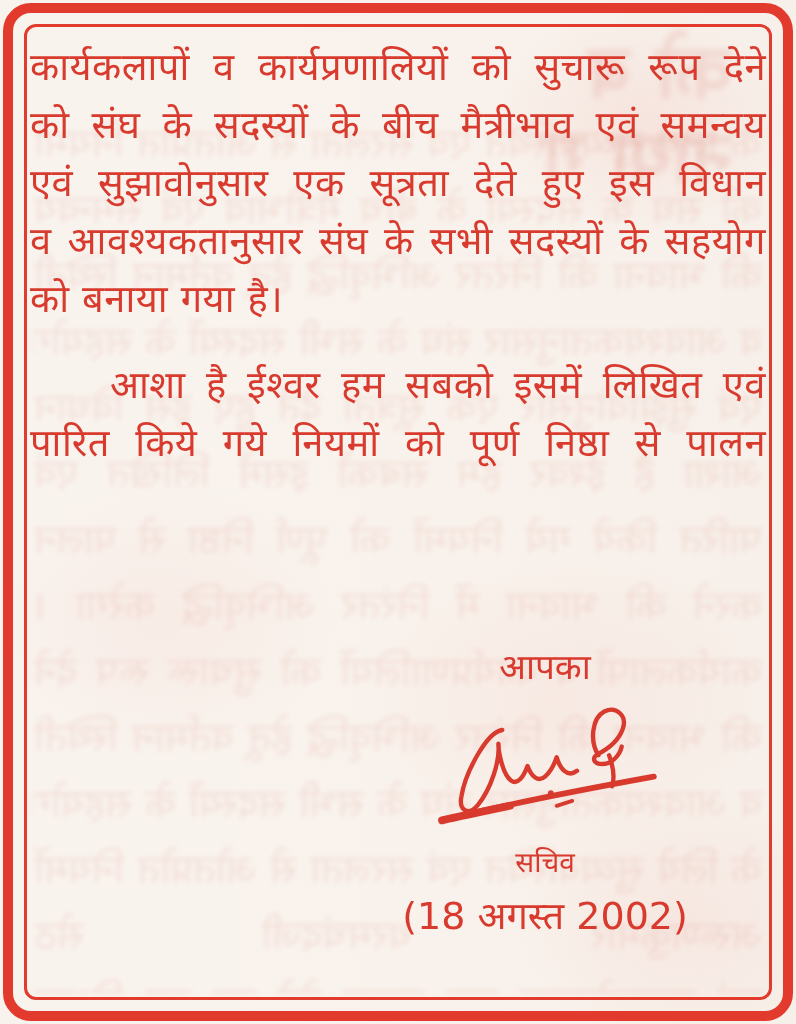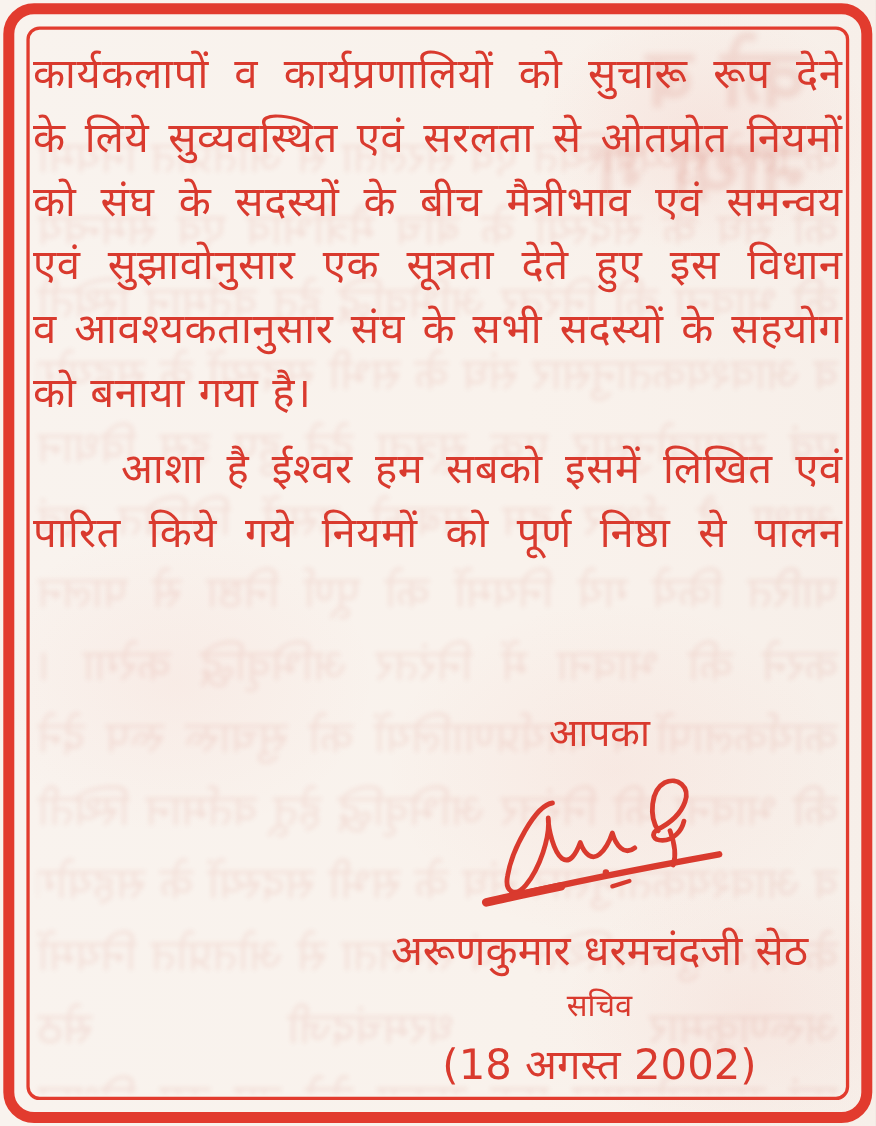--- a/index.html
+++ b/index.html
@@ -40,21 +40,21 @@
   
   .content{
     position:absolute;inset:0;z-index:2;padding:38px 30px 16px 30px;box-sizing:border-box;
   }
   .line{
     font-size:38px;line-height:58px;height:58px;white-space:nowrap;overflow:visible;
     letter-spacing:0.5px;
   }
   .justify{white-space:normal;text-align:justify;text-align-last:justify;}
   .indent{padding-left:80px;}
-  .para2{margin-top:12px;font-family:Liberation Serif, serif;}
+  .para2{margin-top:28px;}
   
   .sign-block{
     position:absolute;left:305px;top:645px;width:480px;text-align:center;z-index:2;
   }
   .closing{font-size:35px;line-height:44px;}
   .signature-svg{display:block;width:272px;height:146px;margin:2px auto 0 auto;}
   .sig-name{font-size:38px;line-height:50px;margin-top:2px;white-space:nowrap;}
   .sig-title{font-size:28px;line-height:52px;}
   .sig-date{font-size:38px;line-height:54px;font-weight:normal;}
 </style>
@@ -81,21 +81,20 @@
     <div class="gline">एवं सुझावोनुसार एक सूत्रता देते हुए इस विधान</div>
   </div>
 
   <div class="border-outer"></div>
   <div class="border-inner"></div>
 
   <div class="content">
 
     <div class="para">
       <div class="line justify">कार्यकलापों व कार्यप्रणालियों को सुचारू रूप देने</div>
-      <div class="line justify">के लिये सुव्यवस्थित एवं सरलता से ओतप्रोत नियमों</div>
       <div class="line justify">को संघ के सदस्यों के बीच मैत्रीभाव एवं समन्वय</div>
       <div class="line justify">एवं सुझावोनुसार एक सूत्रता देते हुए इस विधान</div>
       <div class="line justify">व आवश्यकतानुसार संघ के सभी सदस्यों के सहयोग</div>
       <div class="line">को बनाया गया है।</div>
     </div>
 
     <div class="para para2">
       <div class="line justify indent">आशा है ईश्वर हम सबको इसमें लिखित एवं</div>
       <div class="line justify">पारित किये गये नियमों को पूर्ण निष्ठा से पालन</div>
     </div>
@@ -118,18 +117,17 @@
         <path stroke-width="4.5" d="M206,66 C210,77 212,89 209,98"></path>
 
         <path stroke-width="6" d="M34,133 C90,119 180,101 252,88"></path>
         <path stroke-width="8" d="M34,133 C56,128 80,123 104,118"></path>
 
         <circle cx="146" cy="105" r="3" fill="#d93a2e" stroke="none"></circle>
         <path stroke-width="4" d="M152,118 L168,113"></path>
       </g>
     </svg>
 
-    <div class="sig-name">अरूणकुमार धरमचंदजी सेठ</div>
     <div class="sig-title">सचिव</div>
     <div class="sig-date">(18 अगस्त 2002)</div>
   </div>
 
 </div>
 
 </body></html>

